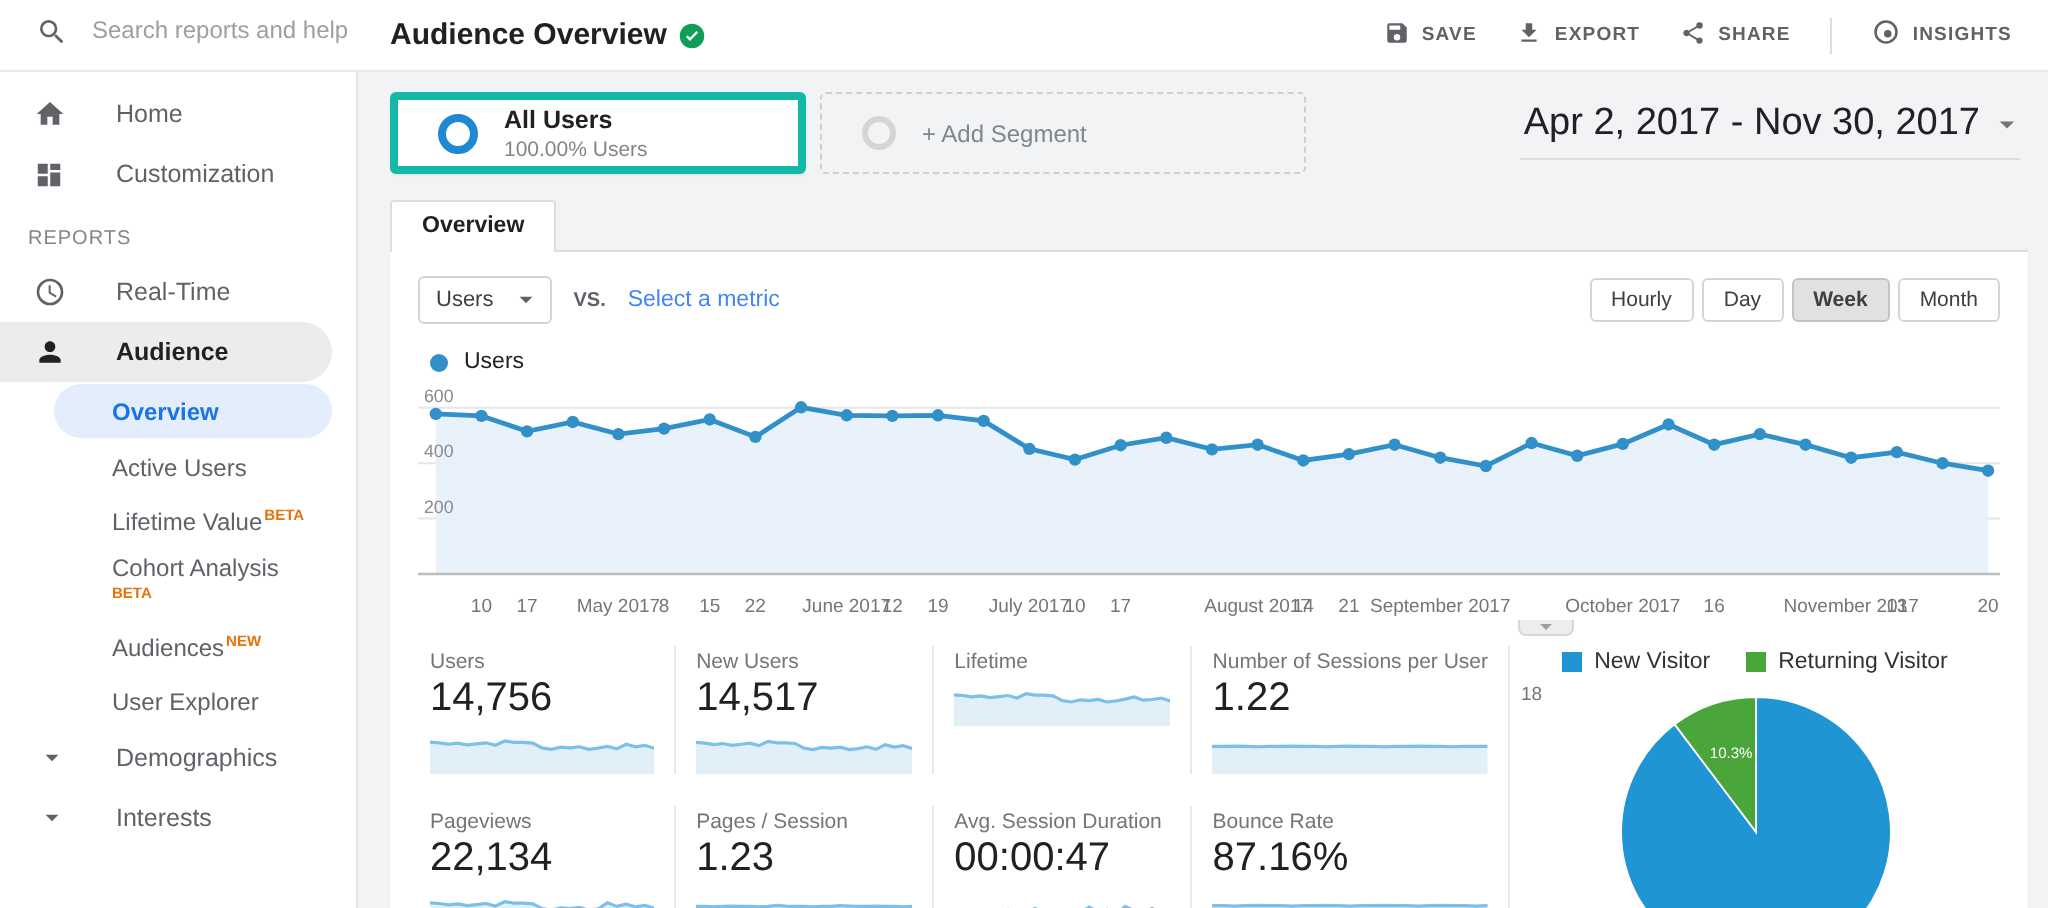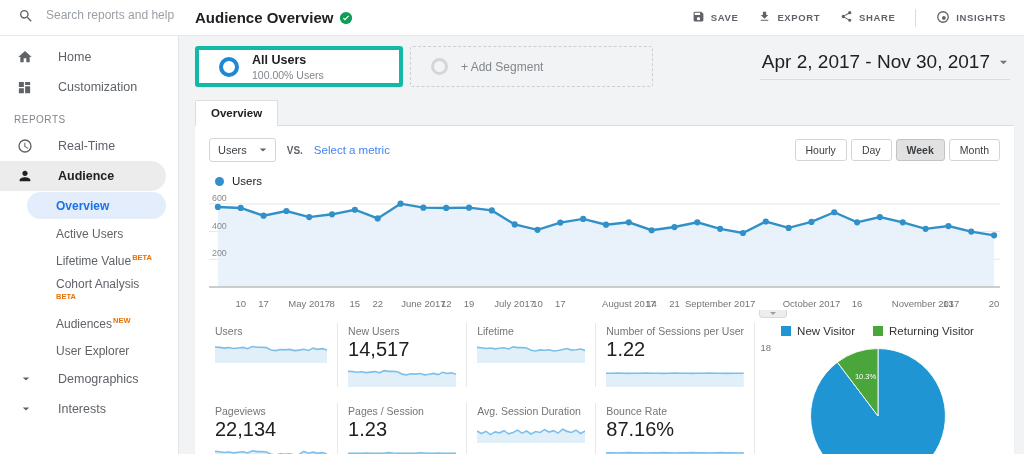--- a/index.html
+++ b/index.html
@@ -352,20 +352,21 @@
           <span class="x-label" style="left: 90.5919%;">November 2017</span>
           <span class="x-label" style="left: 93.4779%;">13</span>
           <span class="x-label" style="left: 99.25%;">20</span>
         </div>
     </div>
 
     <div class="lower">
       <div class="cards" id="cards">
           <div class="card">
             <div class="card-label">Users</div>
+            <div class="card-value">14,756</div>
             <svg class="spark" viewBox="0 0 130 25" preserveAspectRatio="none">
               <path d="M0,25 L0,9.040000000000001 L5.416666666666667,9.4 L10.833333333333334,10.12 L16.25,9.580000000000002 L21.666666666666668,10.48 L27.083333333333332,9.94 L32.5,9.4 L37.916666666666664,10.66 L43.333333333333336,8.5 L48.75,9.22 L54.166666666666664,9.22 L59.583333333333336,9.580000000000002 L65,11.919999999999998 L70.41666666666667,12.64 L75.83333333333333,11.56 L81.25,11.919999999999998 L86.66666666666667,11.38 L92.08333333333333,12.64 L97.5,12.1 L102.91666666666667,11.200000000000001 L108.33333333333333,12.459999999999999 L113.75,10.12 L119.16666666666667,11.38 L124.58333333333333,10.66 L130,12.1 L130,25 Z" fill="#e1eff9"></path>
               <path d="M0,9.040000000000001 L5.416666666666667,9.4 L10.833333333333334,10.12 L16.25,9.580000000000002 L21.666666666666668,10.48 L27.083333333333332,9.94 L32.5,9.4 L37.916666666666664,10.66 L43.333333333333336,8.5 L48.75,9.22 L54.166666666666664,9.22 L59.583333333333336,9.580000000000002 L65,11.919999999999998 L70.41666666666667,12.64 L75.83333333333333,11.56 L81.25,11.919999999999998 L86.66666666666667,11.38 L92.08333333333333,12.64 L97.5,12.1 L102.91666666666667,11.200000000000001 L108.33333333333333,12.459999999999999 L113.75,10.12 L119.16666666666667,11.38 L124.58333333333333,10.66 L130,12.1" fill="none" stroke="#7cbfe9" stroke-width="1.6"></path>
             </svg>
           </div>
           <div class="card">
             <div class="card-label">New Users</div>
             <div class="card-value">14,517</div>
             <svg class="spark" viewBox="0 0 130 25" preserveAspectRatio="none">
               <path d="M0,25 L0,9.22 L5.416666666666667,9.580000000000002 L10.833333333333334,10.299999999999999 L16.25,9.76 L21.666666666666668,10.66 L27.083333333333332,10.12 L32.5,9.580000000000002 L37.916666666666664,10.84 L43.333333333333336,8.68 L48.75,9.4 L54.166666666666664,9.4 L59.583333333333336,9.76 L65,12.1 L70.41666666666667,12.82 L75.83333333333333,11.74 L81.25,12.1 L86.66666666666667,11.56 L92.08333333333333,12.82 L97.5,12.28 L102.91666666666667,11.38 L108.33333333333333,12.64 L113.75,10.299999999999999 L119.16666666666667,11.56 L124.58333333333333,10.84 L130,12.28 L130,25 Z" fill="#e1eff9"></path>
@@ -398,20 +399,21 @@
           <div class="card">
             <div class="card-label">Pages / Session</div>
             <div class="card-value">1.23</div>
             <svg class="spark" viewBox="0 0 130 25" preserveAspectRatio="none">
               <path d="M0,25 L0,11.200000000000001 L5.416666666666667,11.200000000000001 L10.833333333333334,11.38 L16.25,11.200000000000001 L21.666666666666668,11.02 L27.083333333333332,11.200000000000001 L32.5,11.200000000000001 L37.916666666666664,11.38 L43.333333333333336,11.200000000000001 L48.75,10.66 L54.166666666666664,11.02 L59.583333333333336,11.200000000000001 L65,11.200000000000001 L70.41666666666667,11.38 L75.83333333333333,11.200000000000001 L81.25,11.200000000000001 L86.66666666666667,10.84 L92.08333333333333,11.02 L97.5,11.200000000000001 L102.91666666666667,11.200000000000001 L108.33333333333333,11.02 L113.75,11.200000000000001 L119.16666666666667,11.200000000000001 L124.58333333333333,11.38 L130,11.200000000000001 L130,25 Z" fill="#e1eff9"></path>
               <path d="M0,11.200000000000001 L5.416666666666667,11.200000000000001 L10.833333333333334,11.38 L16.25,11.200000000000001 L21.666666666666668,11.02 L27.083333333333332,11.200000000000001 L32.5,11.200000000000001 L37.916666666666664,11.38 L43.333333333333336,11.200000000000001 L48.75,10.66 L54.166666666666664,11.02 L59.583333333333336,11.200000000000001 L65,11.200000000000001 L70.41666666666667,11.38 L75.83333333333333,11.200000000000001 L81.25,11.200000000000001 L86.66666666666667,10.84 L92.08333333333333,11.02 L97.5,11.200000000000001 L102.91666666666667,11.200000000000001 L108.33333333333333,11.02 L113.75,11.200000000000001 L119.16666666666667,11.200000000000001 L124.58333333333333,11.38 L130,11.200000000000001" fill="none" stroke="#7cbfe9" stroke-width="1.6"></path>
             </svg>
           </div>
           <div class="card">
             <div class="card-label">Avg. Session Duration</div>
+            <div class="card-value">00:00:47</div>
             <svg class="spark" viewBox="0 0 130 25" preserveAspectRatio="none">
               <path d="M0,25 L0,13 L5.416666666666667,15.52 L10.833333333333334,13.36 L16.25,16.6 L21.666666666666668,13.9 L27.083333333333332,14.8 L32.5,12.64 L37.916666666666664,15.879999999999999 L43.333333333333336,14.440000000000001 L48.75,12.1 L54.166666666666664,15.16 L59.583333333333336,13 L65,16.06 L70.41666666666667,13.540000000000001 L75.83333333333333,14.440000000000001 L81.25,11.56 L86.66666666666667,14.08 L92.08333333333333,12.64 L97.5,15.16 L102.91666666666667,11.200000000000001 L108.33333333333333,13.36 L113.75,14.440000000000001 L119.16666666666667,12.1 L124.58333333333333,15.52 L130,13 L130,25 Z" fill="#e1eff9"></path>
               <path d="M0,13 L5.416666666666667,15.52 L10.833333333333334,13.36 L16.25,16.6 L21.666666666666668,13.9 L27.083333333333332,14.8 L32.5,12.64 L37.916666666666664,15.879999999999999 L43.333333333333336,14.440000000000001 L48.75,12.1 L54.166666666666664,15.16 L59.583333333333336,13 L65,16.06 L70.41666666666667,13.540000000000001 L75.83333333333333,14.440000000000001 L81.25,11.56 L86.66666666666667,14.08 L92.08333333333333,12.64 L97.5,15.16 L102.91666666666667,11.200000000000001 L108.33333333333333,13.36 L113.75,14.440000000000001 L119.16666666666667,12.1 L124.58333333333333,15.52 L130,13" fill="none" stroke="#7cbfe9" stroke-width="1.6"></path>
             </svg>
           </div>
           <div class="card">
             <div class="card-label">Bounce Rate</div>
             <div class="card-value">87.16%</div>
             <svg class="spark" viewBox="0 0 130 25" preserveAspectRatio="none">
               <path d="M0,25 L0,10.84 L5.416666666666667,10.84 L10.833333333333334,11.02 L16.25,10.84 L21.666666666666668,10.66 L27.083333333333332,10.84 L32.5,10.84 L37.916666666666664,11.02 L43.333333333333336,10.84 L48.75,10.84 L54.166666666666664,10.66 L59.583333333333336,10.84 L65,11.02 L70.41666666666667,10.84 L75.83333333333333,10.84 L81.25,10.66 L86.66666666666667,10.84 L92.08333333333333,10.84 L97.5,11.02 L102.91666666666667,10.84 L108.33333333333333,10.66 L113.75,10.84 L119.16666666666667,10.84 L124.58333333333333,11.02 L130,10.84 L130,25 Z" fill="#e1eff9"></path>

